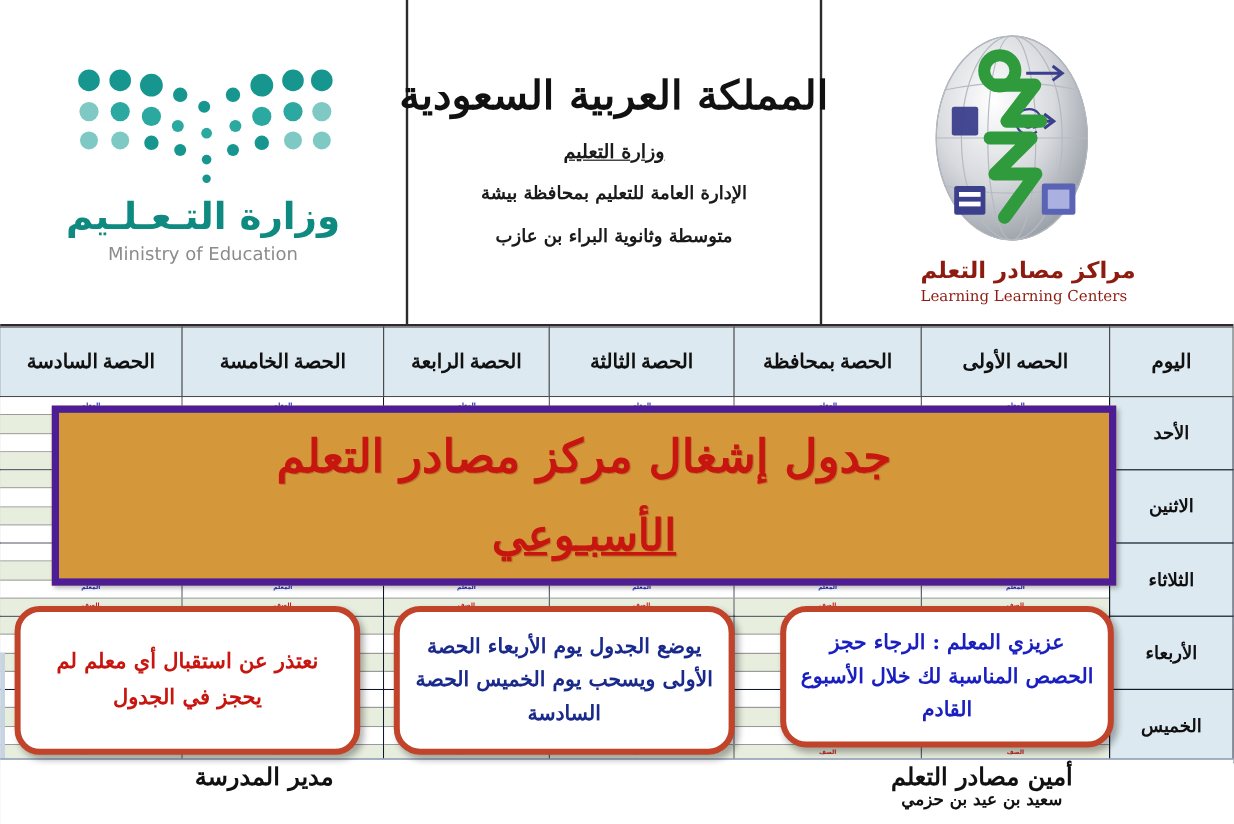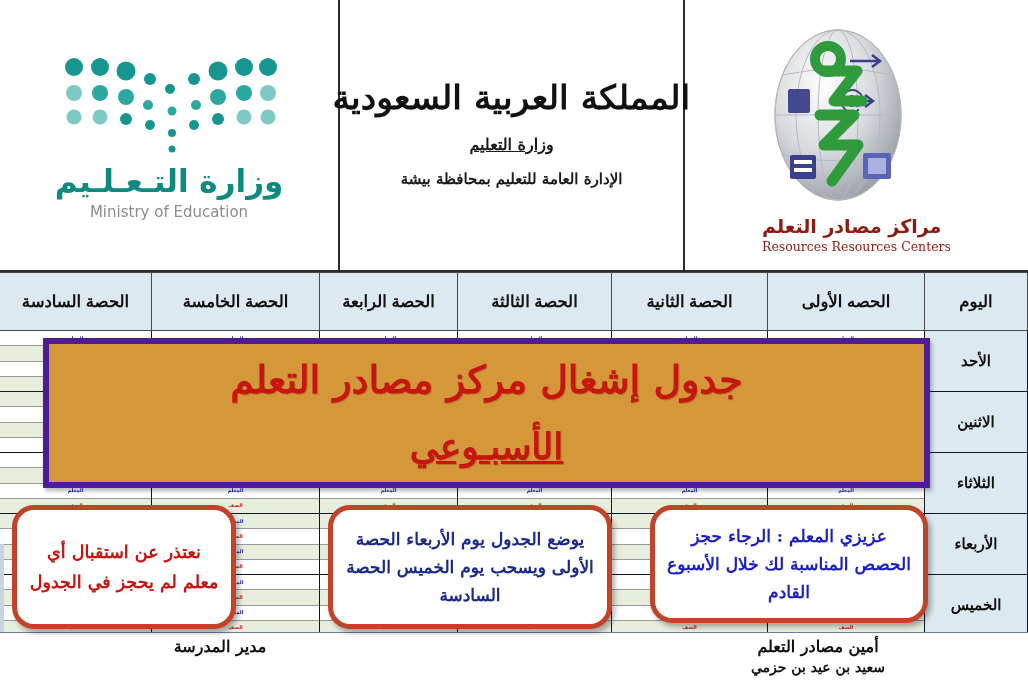--- a/index.html
+++ b/index.html
@@ -62,21 +62,21 @@
   }
   table.sched th, table.sched td {
     border:1px solid #0f172a;
     padding:0; margin:0;
     text-align:center; vertical-align:middle;
   }
   table.sched thead th {
     background:#dce9f0;
     height:58px;
     font-size:16.5px; font-weight:bold; color:#111;
-    font-family:Liberation Sans, sans-serif;
+    font-family:Liberation Serif, serif;
     border:1px solid #4a4a4a;
     text-align:center;
   }
   td.daycell {
     background:#dce9f0; height:60px;
     font-size:15px; font-weight:bold; color:#111;
     font-family:"DejaVu Serif","Liberation Serif",serif;
     border:1px solid #4a4a4a;
   }
   td.slot { height:60px; padding:0; }
@@ -116,37 +116,37 @@
     background:#ffffff;
     border:5px solid #c0432a;
     border-radius:22px;
     box-shadow:3px 4px 5px rgba(0,0,0,0.30);
     display:flex; align-items:center; justify-content:center;
     text-align:center;
     z-index:6;
     padding:6px 10px;
   }
   .callout p { margin:0; font-family:"DejaVu Serif","Liberation Serif",serif; font-weight:bold; }
-  .co-left   { left:12px;  top:505px; width:224px; height:124px; }
+  .co-left   { left:12px;  top:505px; width:288px; height:124px;border-radius:21px; }
   .co-mid    { left:328px; top:505px; width:284px; height:124px; }
   .co-right  { left:650px; top:505px; width:278px; height:118px; }
   .co-left p  { color:#c7150f; font-size:17.5px; line-height:30px; }
   .co-mid p   { color:#1a2a8a; font-size:17px;   line-height:28px; }
   .co-right p { color:#1a1fc0; font-size:17px;   line-height:28px; }
 
   
   .footer {
     position:absolute; left:0; top:632px; width:1028px; height:55px;
     border-top:1px solid #6a7fa0;
     background:#fff;
   }
   .sig { position:absolute; text-align:center;
          font-family:"DejaVu Serif","Liberation Serif",serif;
          font-weight:bold; color:#111; }
-  .sig .role { font-size:16px; line-height:20px; }
+  .sig .role { font-size:20px; line-height:20px; }
   .sig .name { font-size:14px; line-height:20px; }
   .sig-right { right:60px; top:4px; width:300px; }
   .sig-left  { left:60px;  top:4px; width:320px; }
   .edge-l { position:absolute; left:0; top:272px; width:4px; height:360px; background:#c9d4e2; }
 </style>
 </head>
 <body>
 
 <div id="page">
 
@@ -193,29 +193,30 @@
             </g>
 
             <g fill="none" stroke="#2f9b3c" stroke-width="11" stroke-linecap="round" stroke-linejoin="round">
               <path d="M62 48 L95 48 L72 78 L100 78"></path>
               <path d="M58 92 L92 92 L62 122 L96 122 L70 158"></path>
             </g>
             <circle cx="66" cy="36" r="13" fill="none" stroke="#2f9b3c" stroke-width="10"></circle>
           </svg>
         </div>
         <div class="lrc-ar">مراكز مصادر التعلم</div>
-        <div class="lrc-en">Resources Resources Centers</div>
+        <div class="lrc-en">Learning Learning Centers</div>
       </div>
     </div>
 
     <div class="hdr-cell hdr-mid">
       <div class="mid-text">
         <div class="mid-kingdom">المملكة العربية السعودية</div>
         <div class="mid-line mid-l1">وزارة التعليم</div>
         <div class="mid-line mid-l2">الإدارة العامة للتعليم بمحافظة بيشة</div>
+        <div class="mid-line mid-l3">متوسطة وثانوية البراء بن عازب</div>
       </div>
     </div>
 
     <div class="hdr-cell hdr-right">
       <div class="moe-wrap">
         <div class="moe-dots">
           <svg width="230" height="110" viewBox="0 0 230 110" xmlns="http://www.w3.org/2000/svg">
             <g fill="#17968f">
               <circle cx="20" cy="18" r="9"></circle>
                 <circle cx="46" cy="18" r="9"></circle>
@@ -269,21 +270,21 @@
           <col style="width:156px">
         <col style="width:154px">
           <col style="width:138px">
           <col style="width:168px">
           <col style="width:152px">
       </colgroup>
       <thead>
         <tr>
           <th>اليوم</th>
           <th>الحصه الأولى</th>
-          <th>الحصة الثانية</th>
+          <th>الحصة بمحافظة</th>
           <th>الحصة الثالثة</th>
           <th>الحصة الرابعة</th>
           <th>الحصة الخامسة</th>
           <th>الحصة السادسة</th>
         </tr>
       </thead>
       <tbody id="tbody">
           <tr>
             <td class="daycell">الأحد</td>
             <td class="slot">

